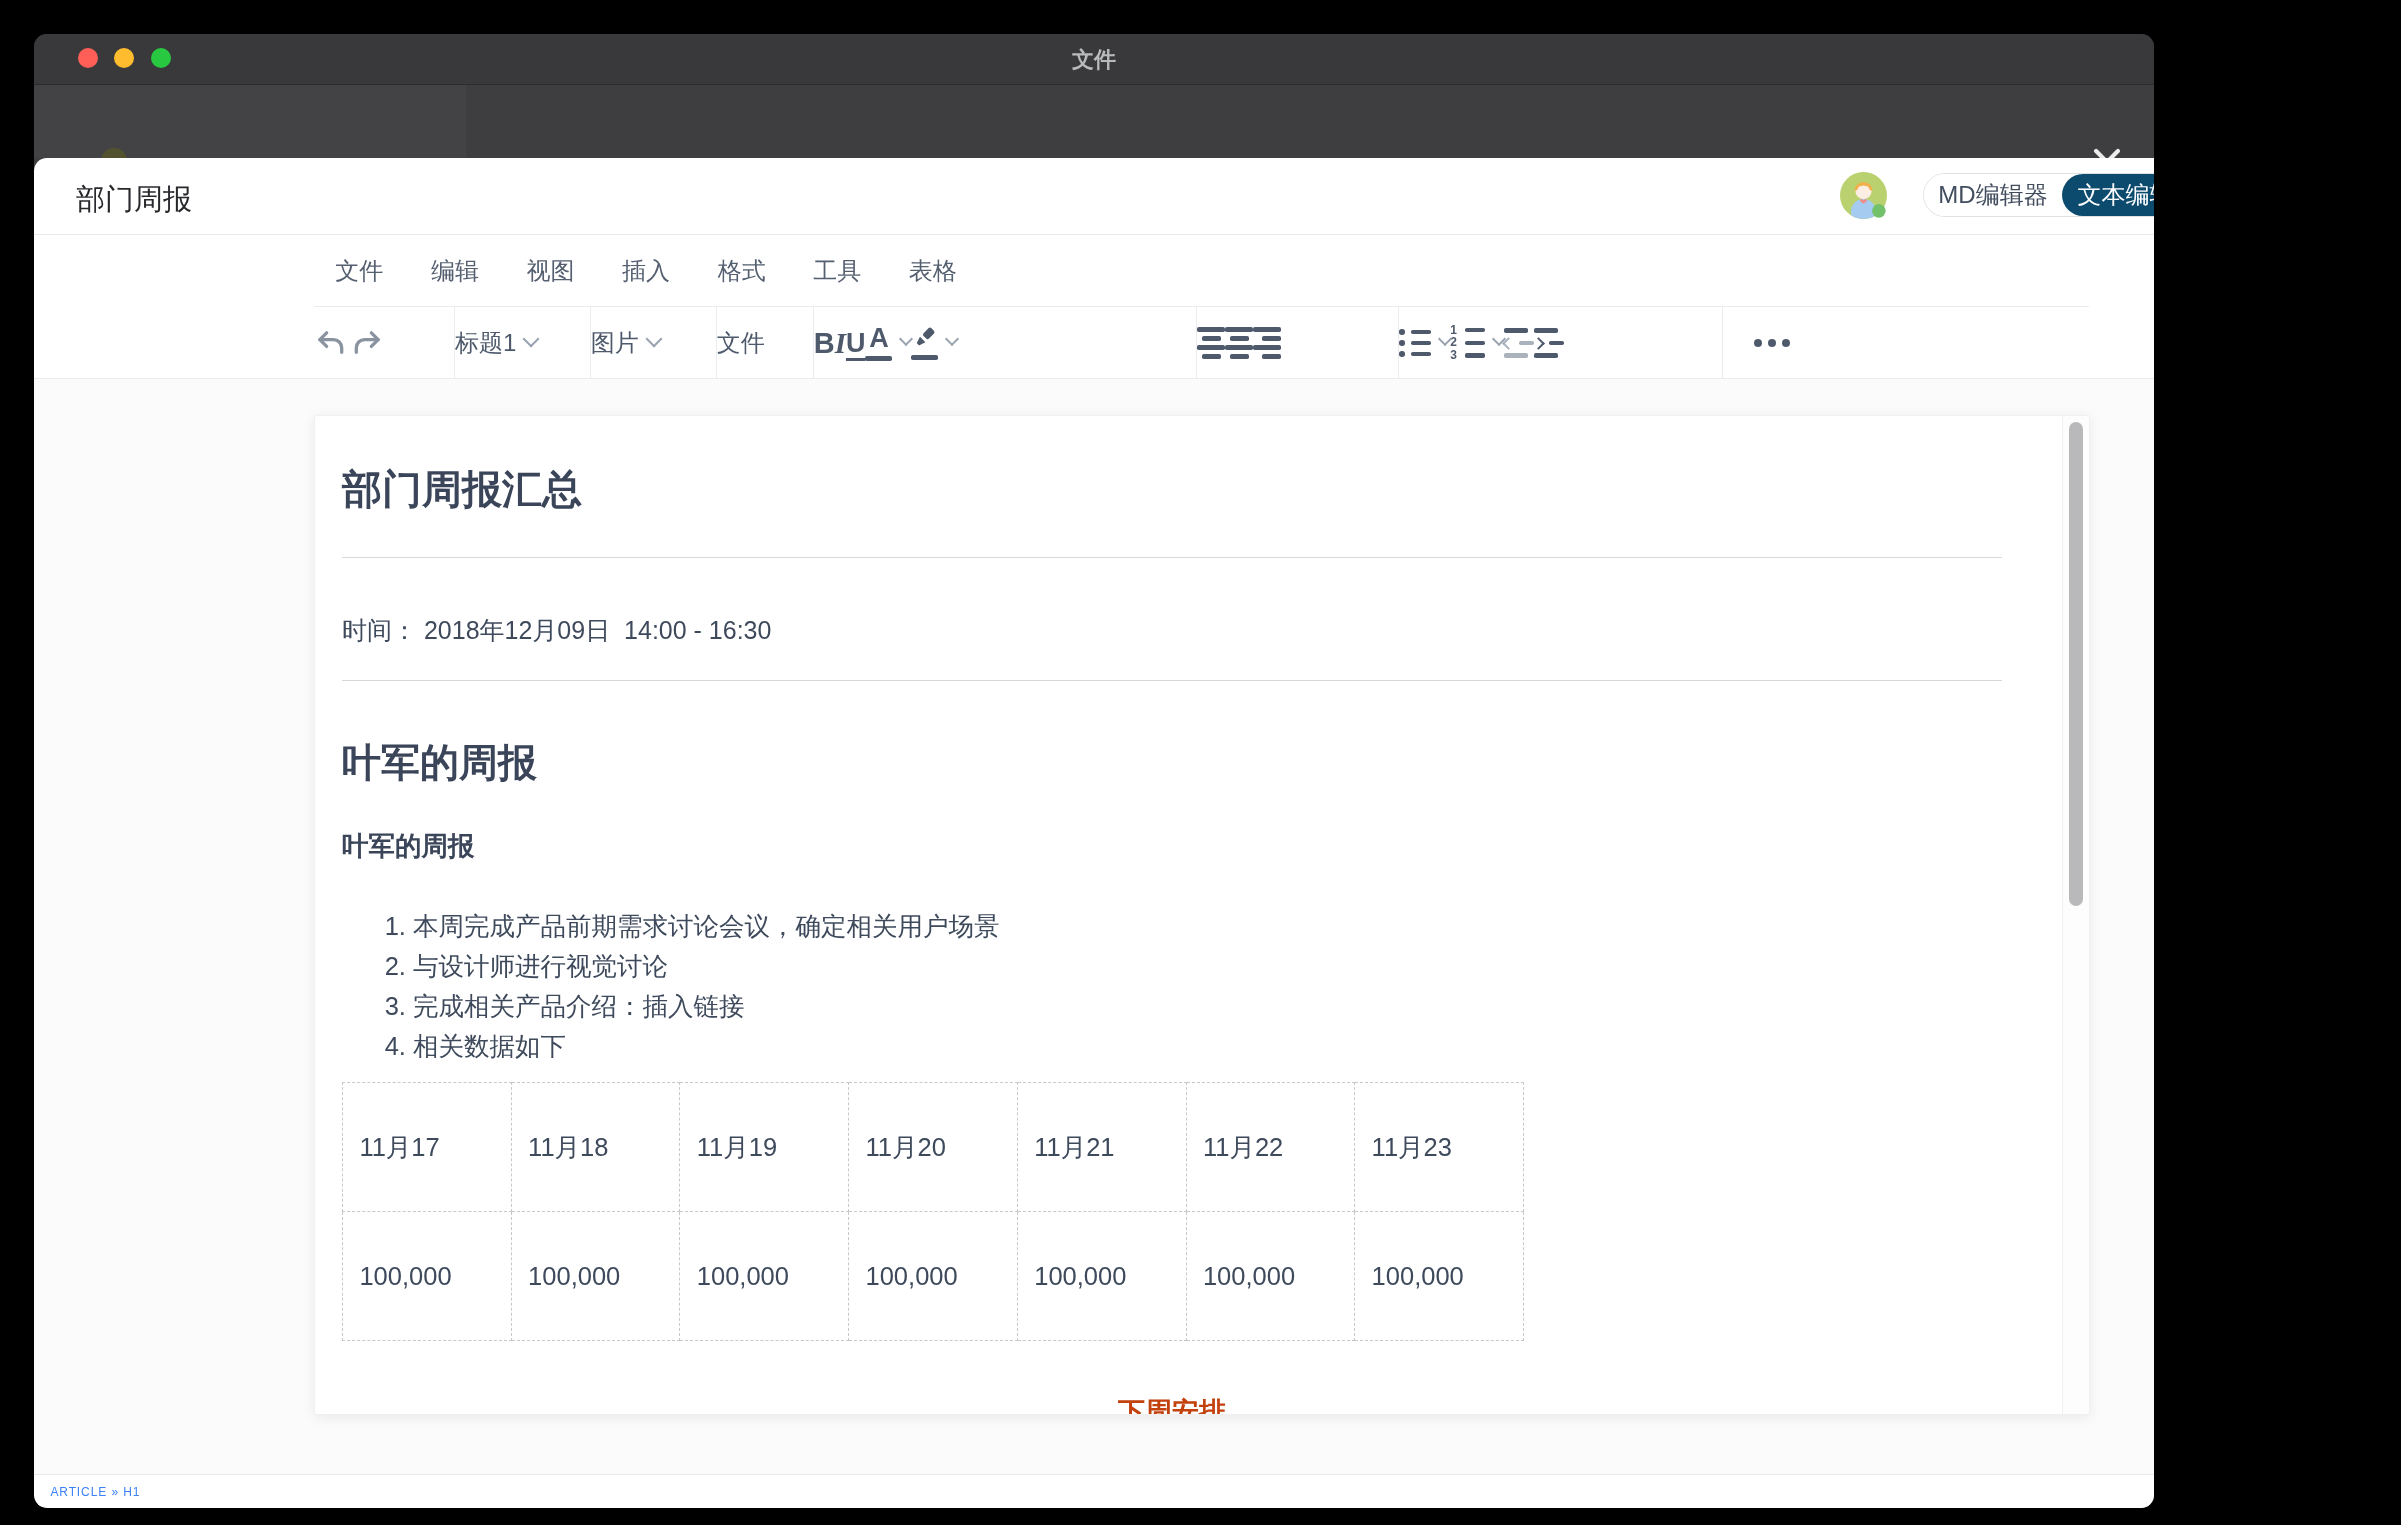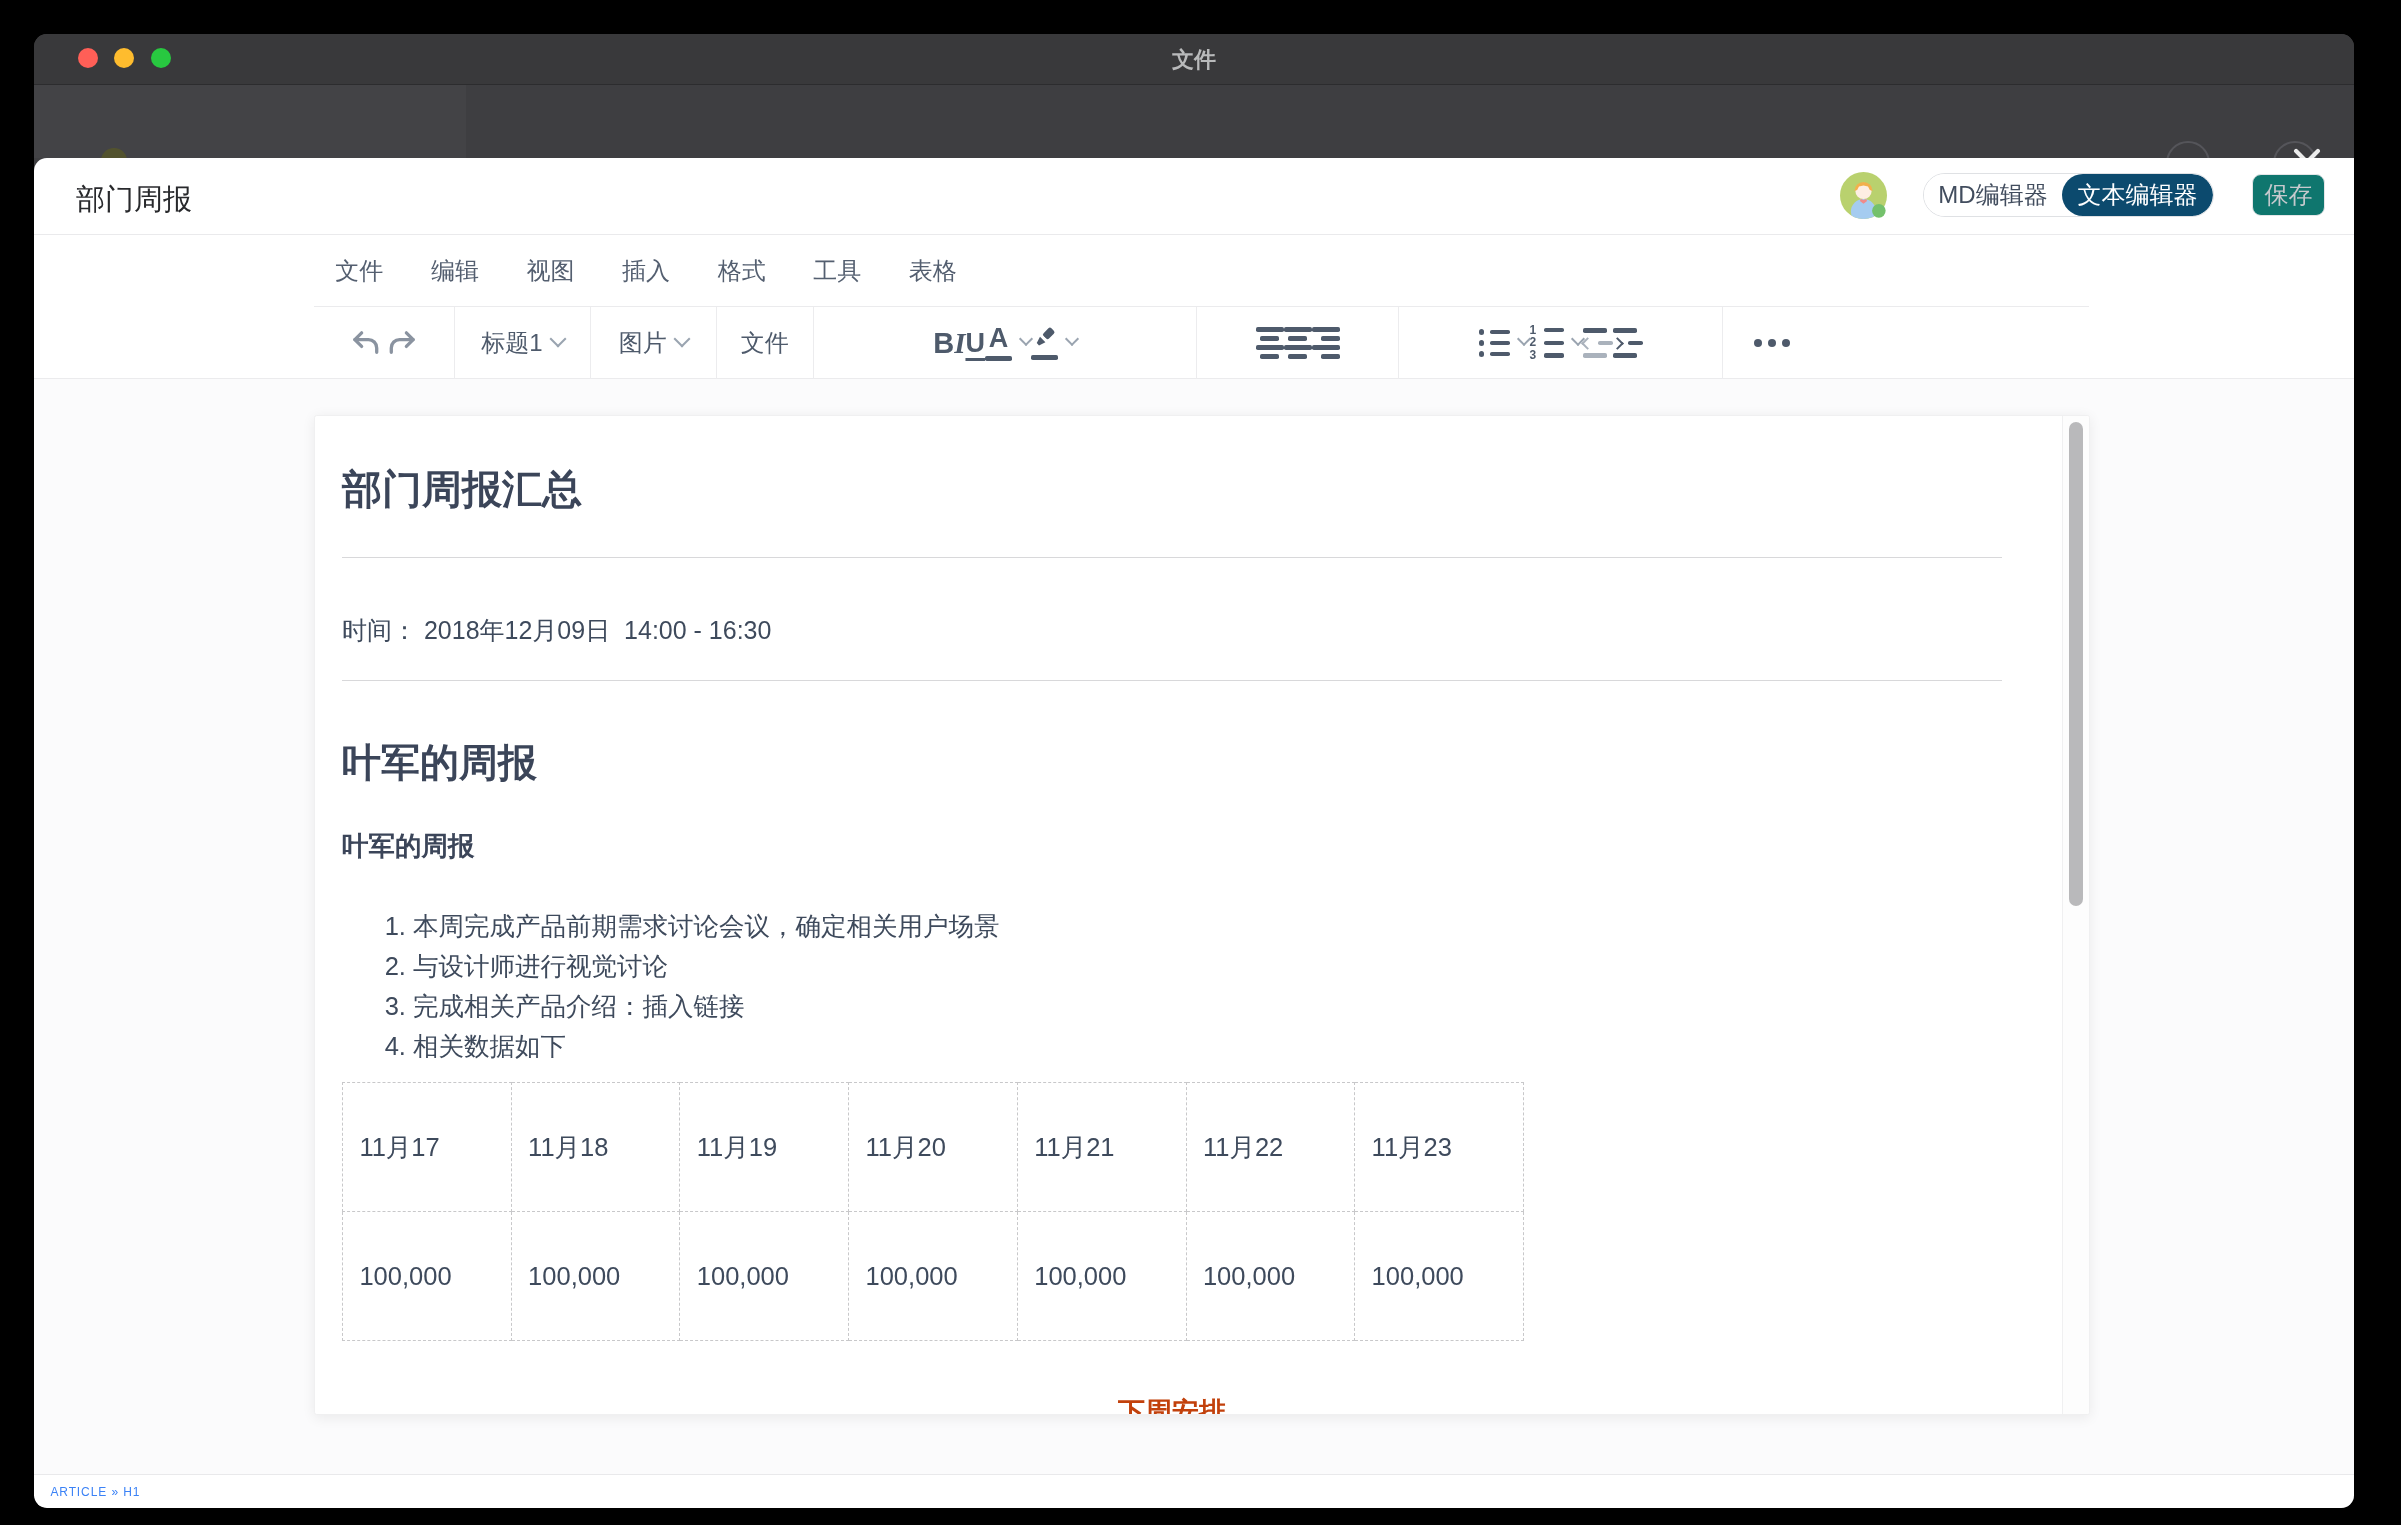--- a/index.html
+++ b/index.html
@@ -1,19 +1,19 @@
 <!DOCTYPE html>
 <html style="font-size:14.6px"><head>
 <meta charset="utf-8">
 <style>
   * { box-sizing: border-box; margin: 0; padding: 0; }
   html,body { width:2401px; height:1526px; background:#000; overflow:hidden;
               font-family:"Liberation Sans","DejaVu Sans",sans-serif; }
 
-  .window { position:absolute; left:34px; top:34px; width:2320px; height:1474px;
+  .window { position:absolute; left:34px; top:34px; width:2120px; height:1474px;
             background:#3e3e41; border-radius:12.8px; overflow:hidden; }
 
   
   .titlebar { position:absolute; left:0; top:0; width:100%; height:51px;
               background:#39393b; border-bottom:0.9px solid #2c2c2e; }
   .lights { position:absolute; left:44px; top:13.7px; display:flex; gap:16.4px; }
   .light { width:20px; height:20px; border-radius:50%; }
   .light.red { background:#ff5f57; } .light.yellow { background:#febc2e; } .light.green { background:#28c840; }
   .win-title { position:absolute; left:0; top:0; width:100%; height:51px; line-height:51px;
                text-align:center; color:#b9babb; font-size:22px; font-weight:700; }
@@ -45,21 +45,21 @@
 
   
   .menubar { position:relative; height:71px; display:flex; align-items:center;
              padding-left:294px; gap:33px; }
   .menu-item { font-size:24px; color:#545f70; padding:5.5px 7.3px; cursor:pointer; }
 
   
   .toolbar-row { position:relative; height:73px; border-bottom:0.9px solid #ebebed; }
   .toolbar { position:absolute; left:280px; top:0; width:1775px; height:73px;
              border-top:0.9px solid #ebebed; display:flex; }
-  .tgroup { height:100%; display:flex; align-items:center; justify-content:center;
+  .tgroup { height:100%; display:flex; align-items:center; justify-content:flex-start;
             border-right:0.9px solid #ececee; }
   .tgroup.last { border-right:none; justify-content:flex-start; padding-left:31px; }
   .tbtn { display:flex; align-items:center; gap:9px; cursor:pointer; color:#4e5a6b; }
   .tlabel { font-size:24px; color:#4e5a6b; }
   .chev { width:12px; height:12px; border-right:2.7px solid #9aa4b0; border-bottom:2.7px solid #9aa4b0;
           transform:rotate(45deg); margin-top:-7.3px; }
   .chev.small { width:10px; height:10px; }
   .b-letter { font-size:29px; font-weight:800; }
   .i-letter { font-size:29px; font-style:italic; font-family:"Liberation Serif","DejaVu Serif",serif; font-weight:600; }
   .u-letter { font-size:27px; font-weight:600; text-decoration:underline; text-decoration-thickness:2.7px; text-underline-offset:5.5px; }

